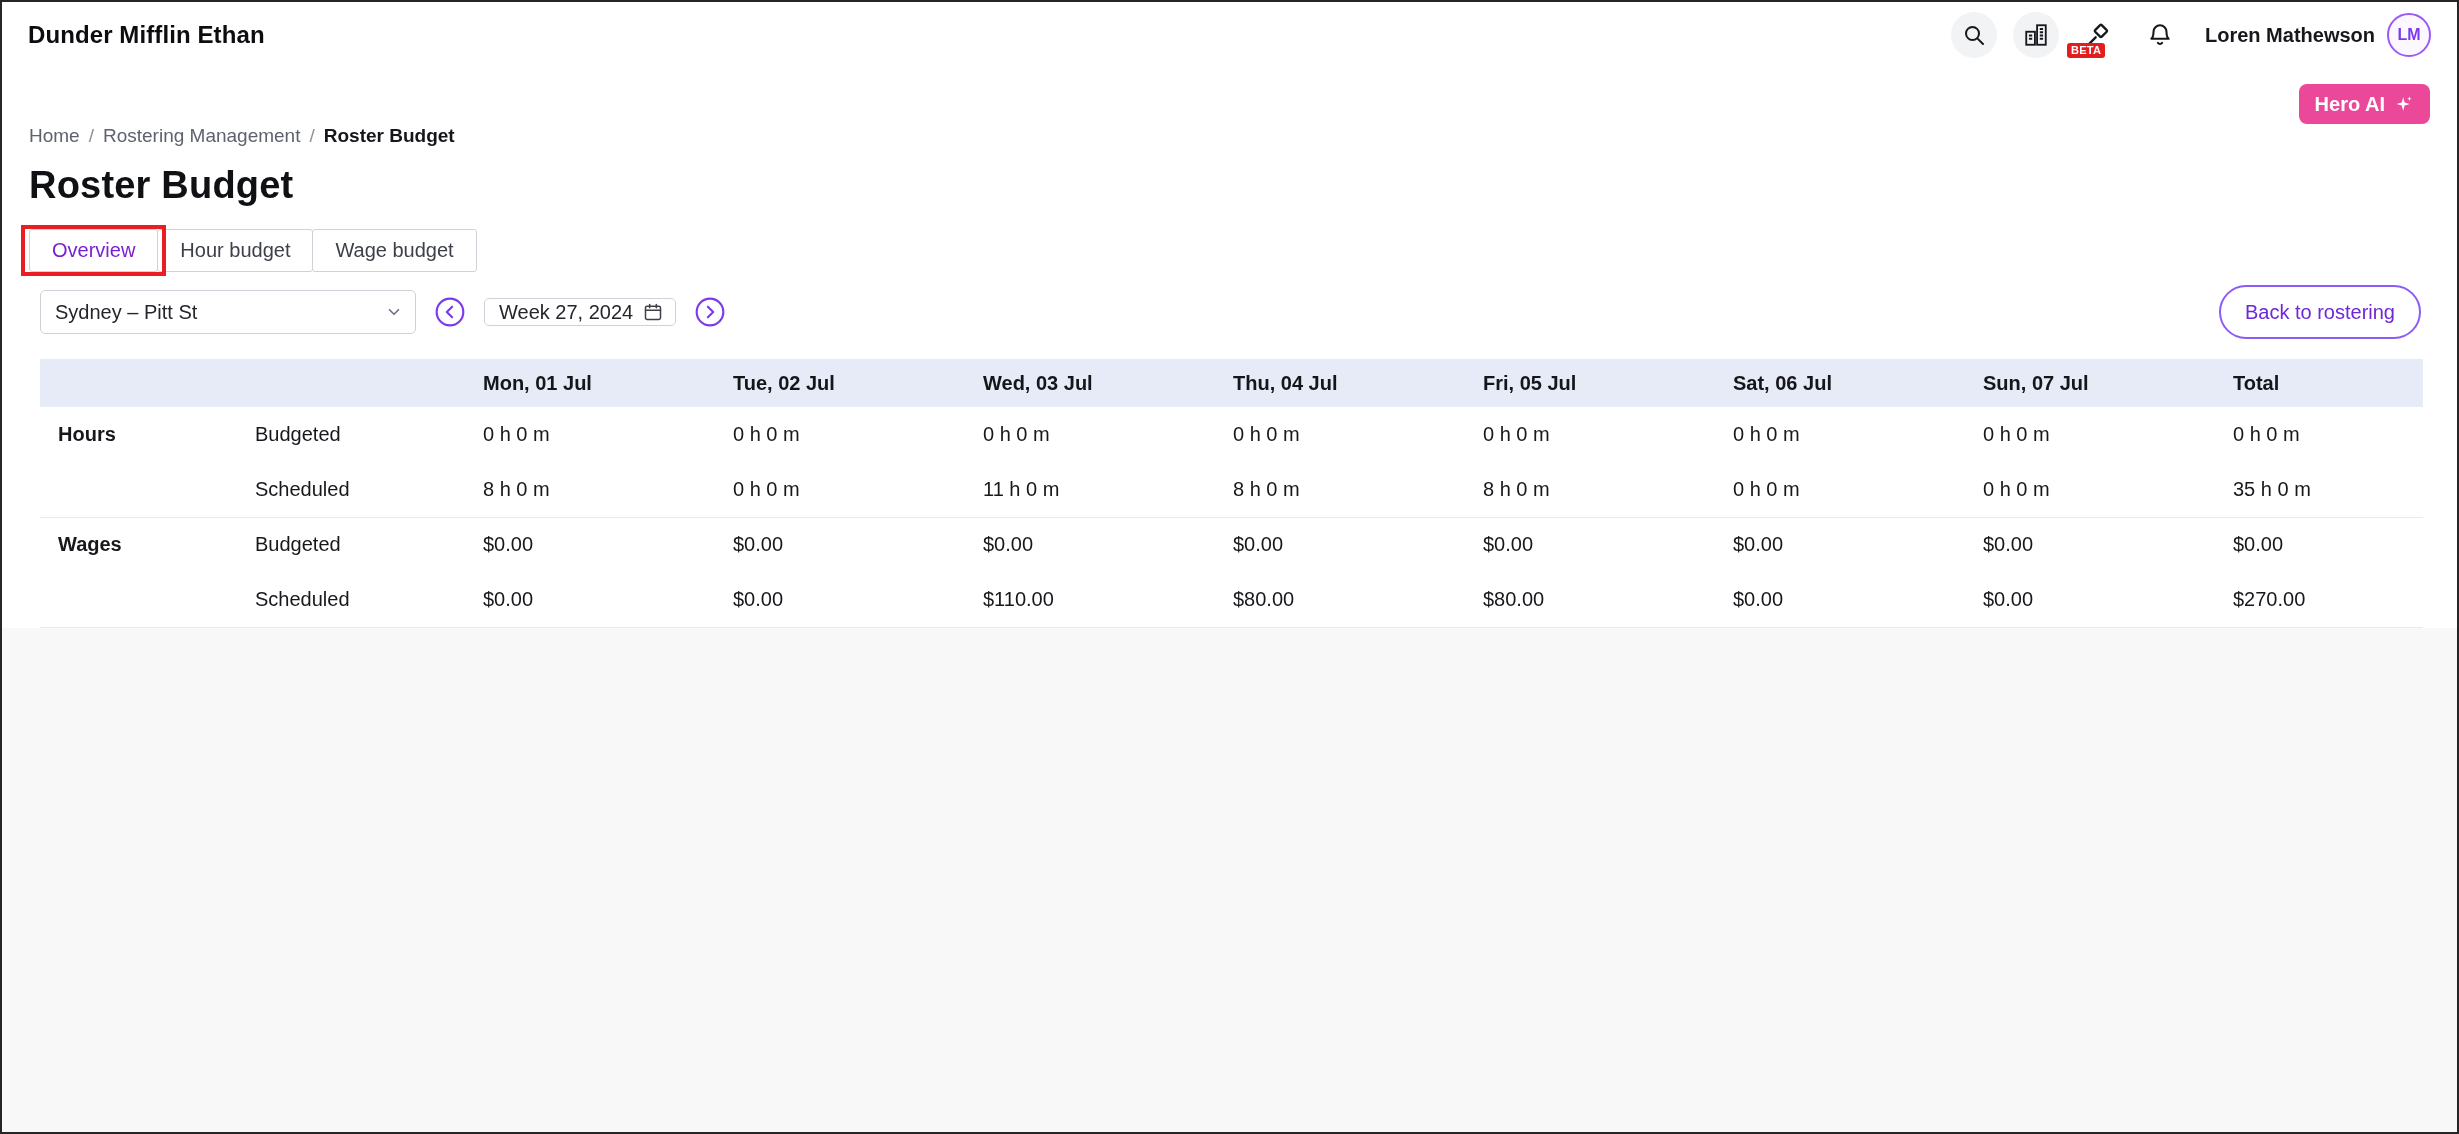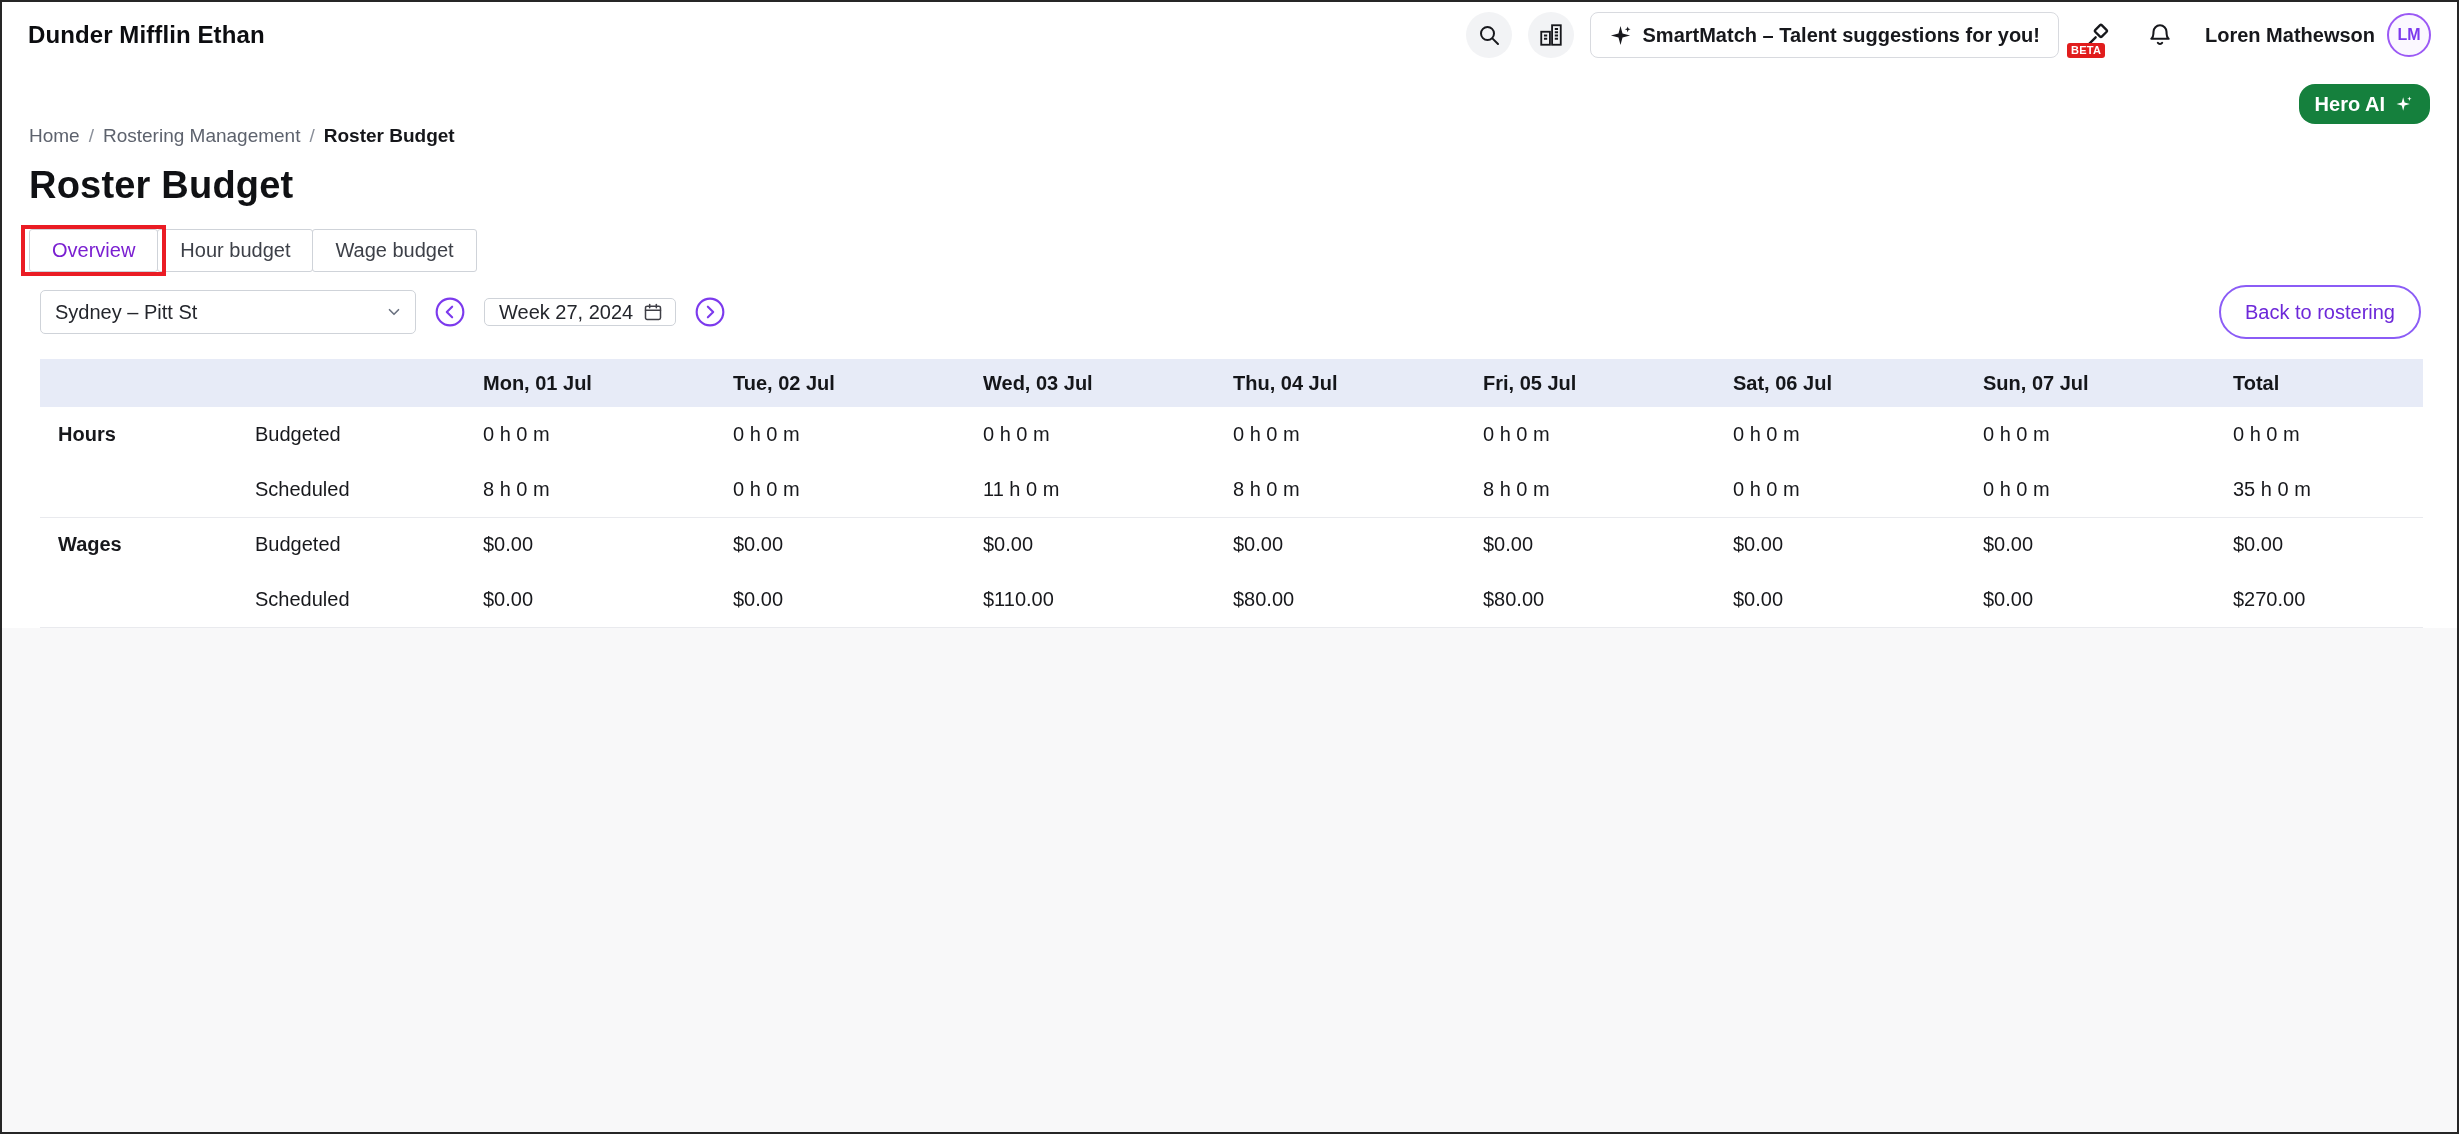--- a/index.html
+++ b/index.html
@@ -46,21 +46,21 @@
     width: 44px; height: 44px; border-radius: 50%;
     border: 2px solid #9b59f5; background: #fbf8ff; color: #7c3aed;
     display: flex; align-items: center; justify-content: center;
     font-size: 16px; font-weight: 700;
   }
 
   
   .heroai-row { display: flex; justify-content: flex-end; padding: 16px 27px 0; }
   .heroai {
     height: 40px; display: flex; align-items: center; gap: 9px;
-    background: #15803d; color: #ffffff; border: none; border-radius: 16px;
+    background: #ec4899; color: #ffffff; border: none; border-radius: 8px;
     padding: 0 16px; cursor: pointer;
     font-family: "Liberation Sans", sans-serif; font-size: 20px; font-weight: 700; margin-left: 23px;
   }
 
   
   .breadcrumb {
     display: flex; align-items: center; gap: 9px;
     padding: 0 27px; height: 24px; font-size: 19px; color: #5d626d;
   }
   .breadcrumb a { color: #5d626d; text-decoration: none; cursor: pointer; }
@@ -150,29 +150,20 @@
         </span>
       </button>
       <button class="icon-btn soft">
         <span>
           <svg width="26" height="26" viewBox="0 0 24 24" fill="none" stroke="#17181c" stroke-width="1.7">
               <rect x="3" y="9" width="8" height="12"></rect>
               <rect x="13" y="3" width="8" height="18"></rect>
               <path d="M5.5 12.5h3M5.5 15.5h3M15.5 6.5h3M15.5 9.5h3M15.5 12.5h3M15.5 15.5h3"></path>
             </svg>
         </span>
-      </button>
-      <button class="smartmatch">
-        <span>
-          <svg width="23" height="23" viewBox="0 0 24 24" fill="#17181c">
-              <path d="M12 2l2.1 7.9L22 12l-7.9 2.1L12 22l-2.1-7.9L2 12l7.9-2.1z"></path>
-              <path d="M19.5 2.5l0.8 2.2 2.2 0.8-2.2 0.8-0.8 2.2-0.8-2.2-2.2-0.8 2.2-0.8z"></path>
-            </svg>
-        </span>
-        <span>SmartMatch – Talent suggestions for you!</span>
       </button>
       <button class="icon-btn">
         <span>
           <svg width="28" height="28" viewBox="0 0 24 24" fill="none" stroke="#17181c" stroke-width="2" stroke-linecap="round">
               <path d="M4 20l6-6"></path>
               <rect x="10.5" y="4.5" width="8" height="8" rx="1" transform="rotate(45 14.5 8.5)"></rect>
             </svg>
         </span>
         <span class="beta-badge">BETA</span>
       </button>

